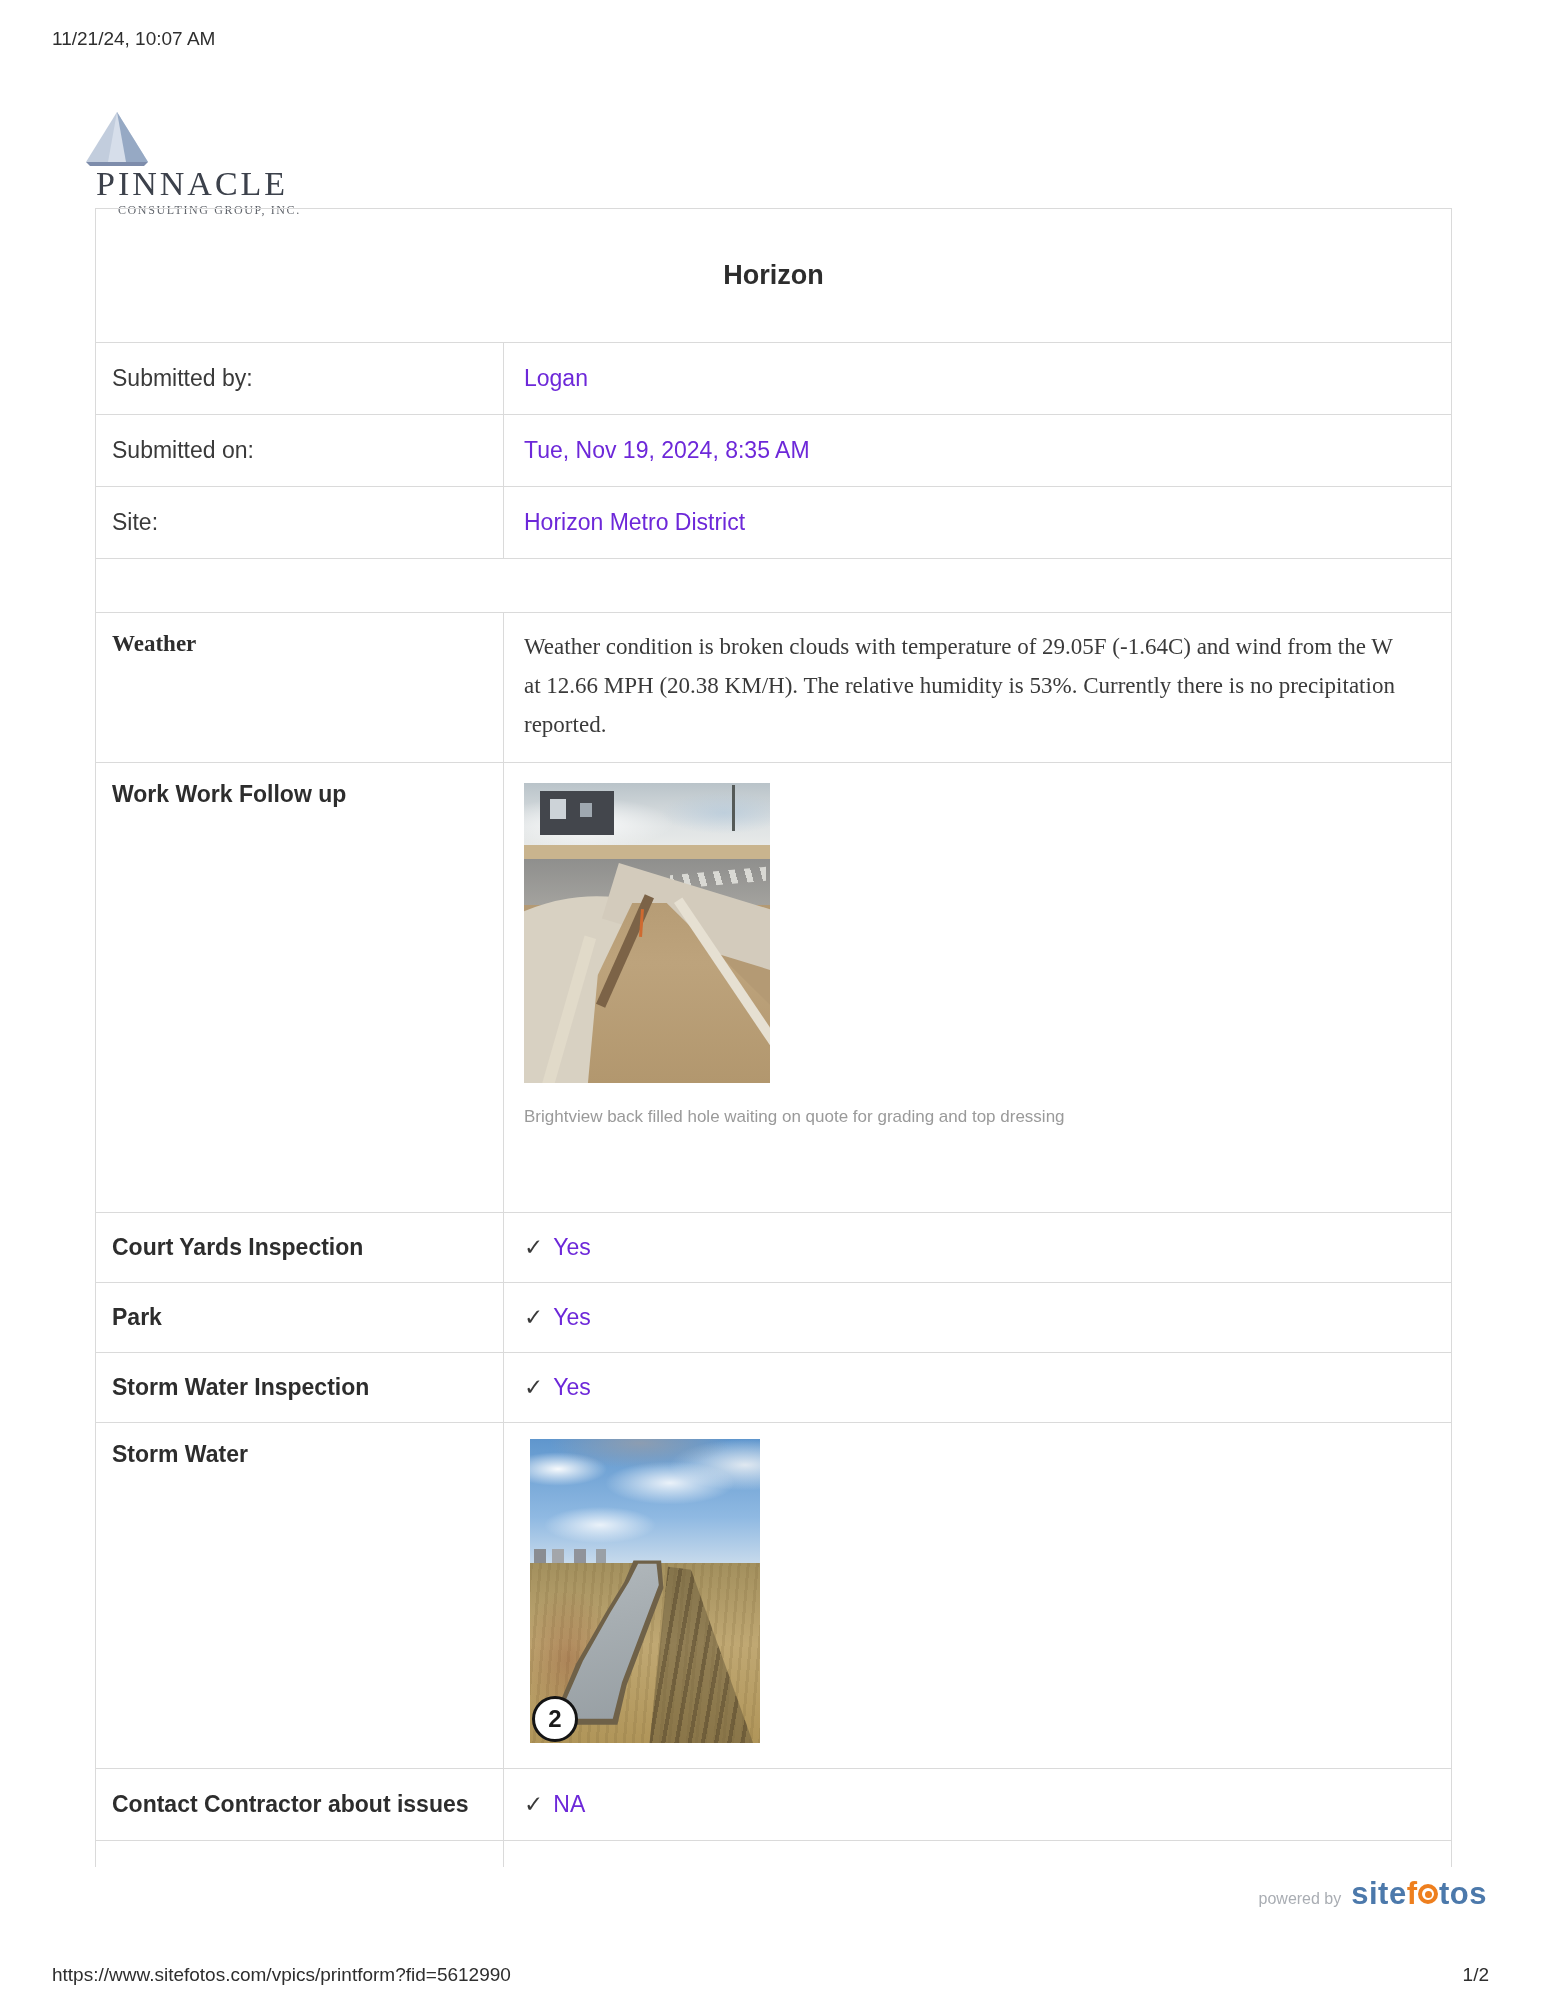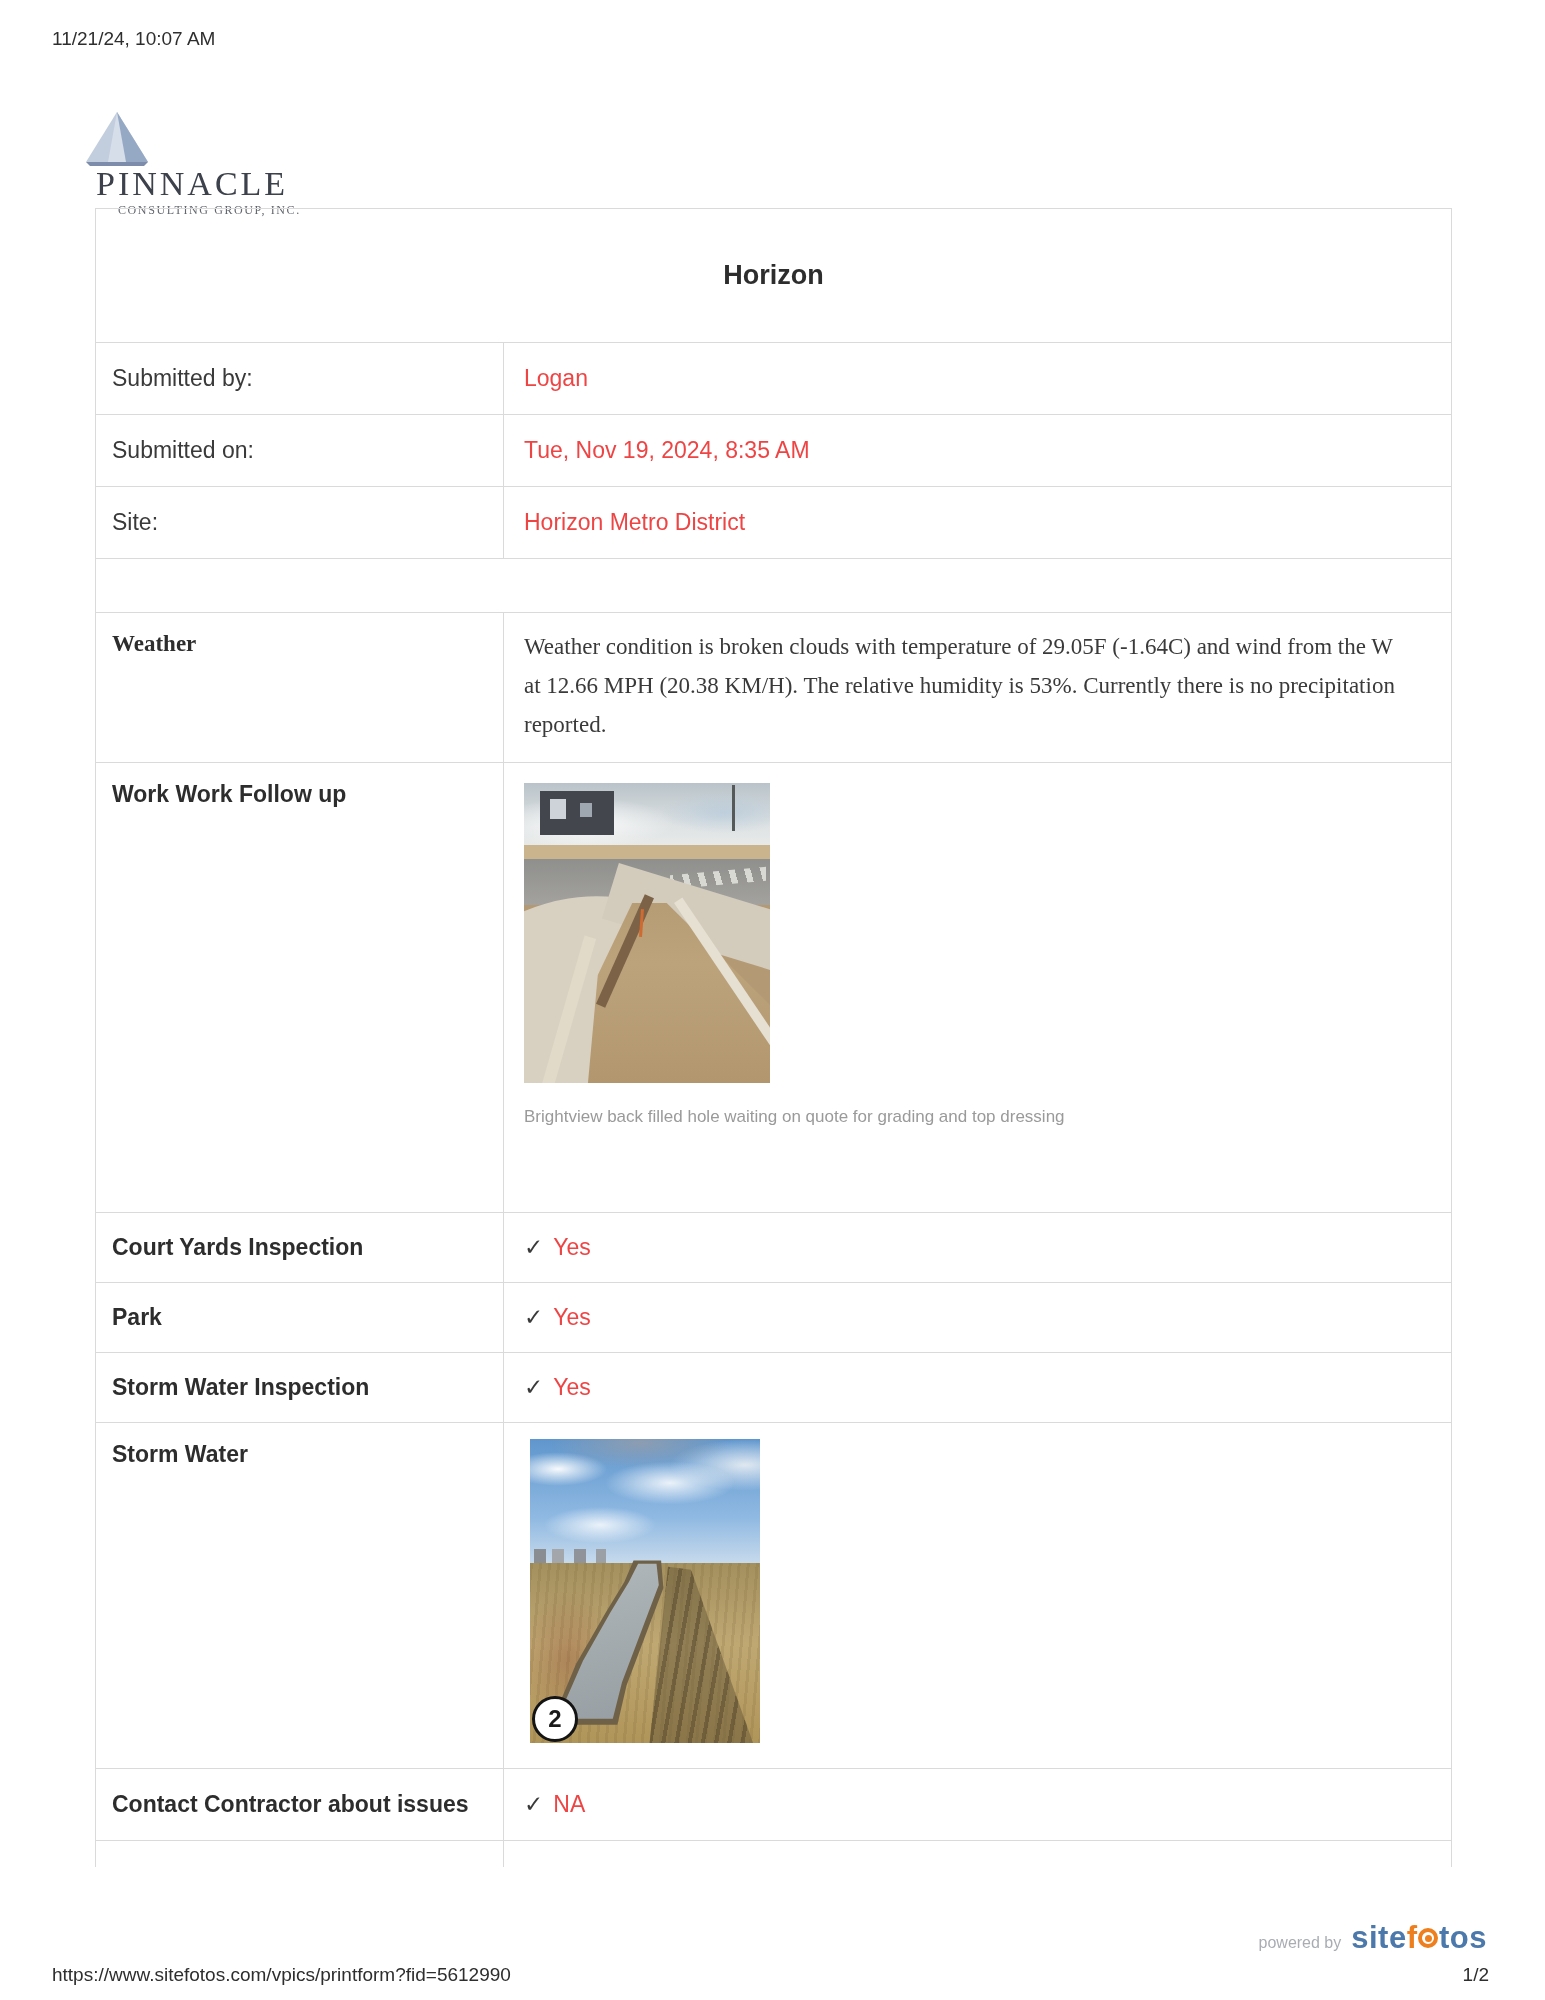--- a/index.html
+++ b/index.html
@@ -34,21 +34,21 @@
   .row-info { height:72px; }
   .row-empty { height:54px; }
   .row-weather { height:150px;font-family:Liberation Serif, serif; }
   .row-workorder { height:450px; }
   .row-check { height:70px; }
   .row-storm { height:346px;gap:6px; }
   .row-contact { height:72px; }
   .row-partial { height:26px; }
   .lbl { font-size:23px; color:#3a3a3a; }
   .lbl-bold { font-size:23px; font-weight:bold; color:#2d2d2d; }
-  .val { font-size:23px; color:#ef4444; }
+  .val { font-size:23px; color:#6d28d9; }
   .chk { font-size:23px; color:#3a3a3a; margin-right:10px; }
   .weather-text { font-size:23px; line-height:39px; color:#3a3a3a; padding-right:40px; }
   .photo-col { display:block; }
   .photo-caption { font-size:17px; color:#9a9a9a; margin-top:24px; }
 
   
   .photo1 { position:relative; width:246px; height:300px; overflow:hidden; background:#b49a74; margin-top:6px; }
   .p1-sky { position:absolute; left:0; top:0; width:100%; height:72px;
       background:
         radial-gradient(90px 30px at 200px 30px, rgba(173,198,220,.55), transparent 70%),
@@ -101,21 +101,21 @@
   .p2-track { position:absolute; left:0; top:0; width:100%; height:100%;
       clip-path:polygon(60% 42%, 70% 43%, 97% 100%, 52% 100%);
       background:
         repeating-linear-gradient(100deg, rgba(80,65,40,.45) 0 4px, transparent 4px 13px),
         rgba(108,93,60,.55); }
   .photo-badge { position:absolute; left:2px; bottom:1px; width:46px; height:46px; background:#fff;
       border:3px solid #141414; border-radius:50%; display:flex; align-items:center; justify-content:center;
       font-size:24px; font-weight:bold; color:#1a1a1a; }
 
   
-  .powered-by { position:absolute; right:58px; top:1876px; display:flex; align-items:baseline;margin-top:44px; }
+  .powered-by { position:absolute; right:58px; top:1876px; display:flex; align-items:baseline; }
   .pb-text { font-size:16px; color:#a9adb3; margin-right:10px; }
   .sf-blue { font-size:31px; font-weight:bold; color:#4c79ab; letter-spacing:.5px; }
   .sf-orange { font-size:31px; font-weight:bold; color:#ee7f1e; }
   .sf-lens { display:inline-block; width:20px; height:20px; border:4px solid #ee7f1e; border-radius:50%; position:relative; margin:0 1px; }
   .sf-lens .dot { position:absolute; left:50%; top:50%; width:7px; height:7px; margin:-3.5px 0 0 -3.5px; background:#ee7f1e; border-radius:50%; }
 </style>
 </head>
 <body>
 
 <div class="page">

